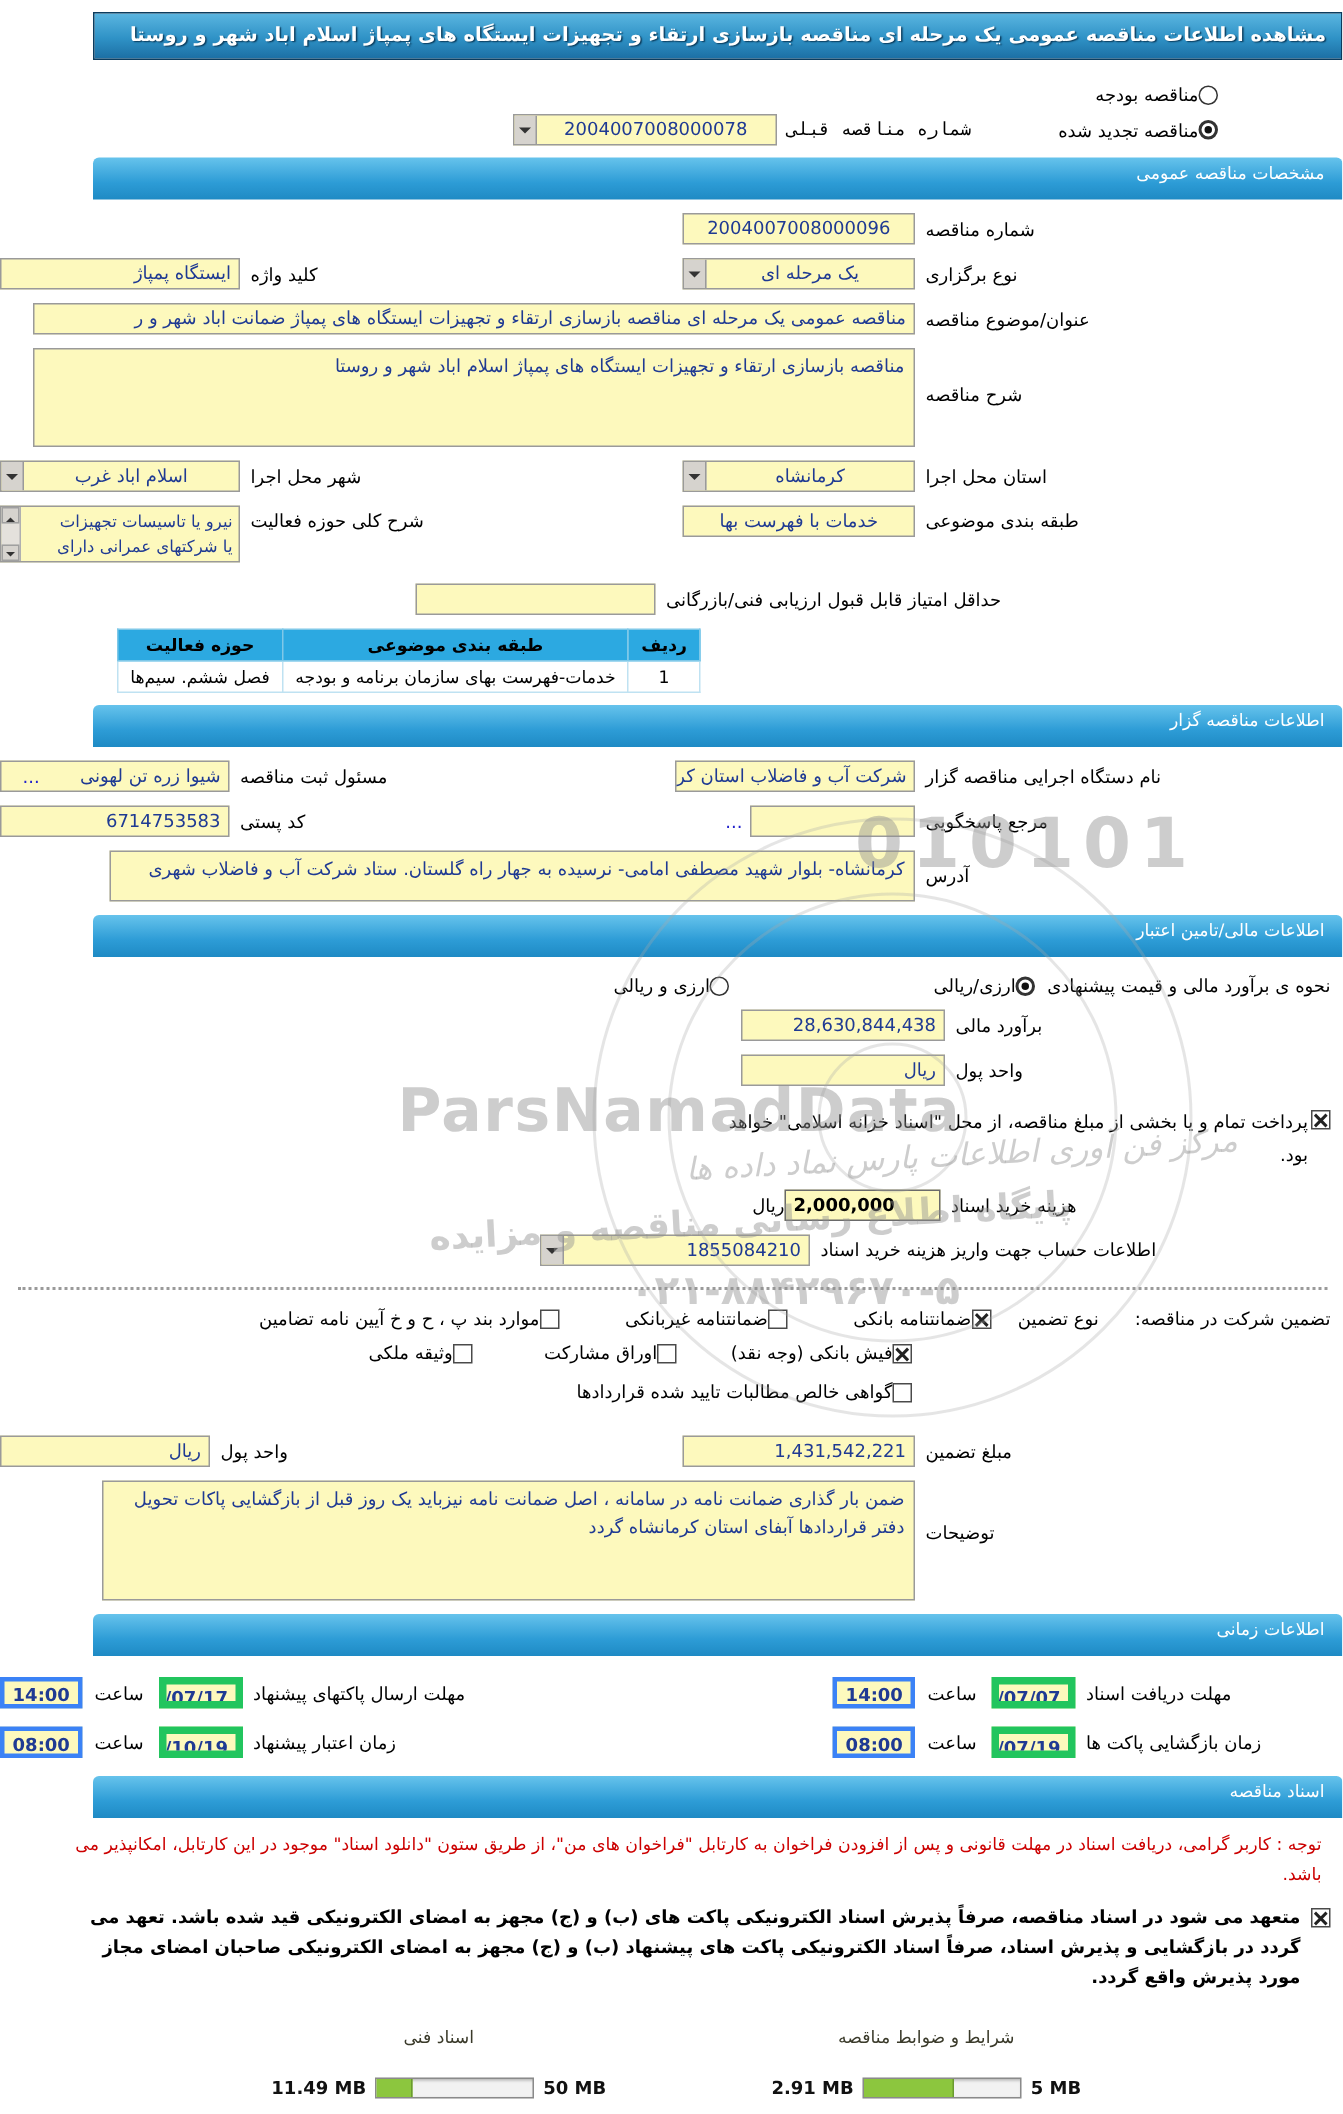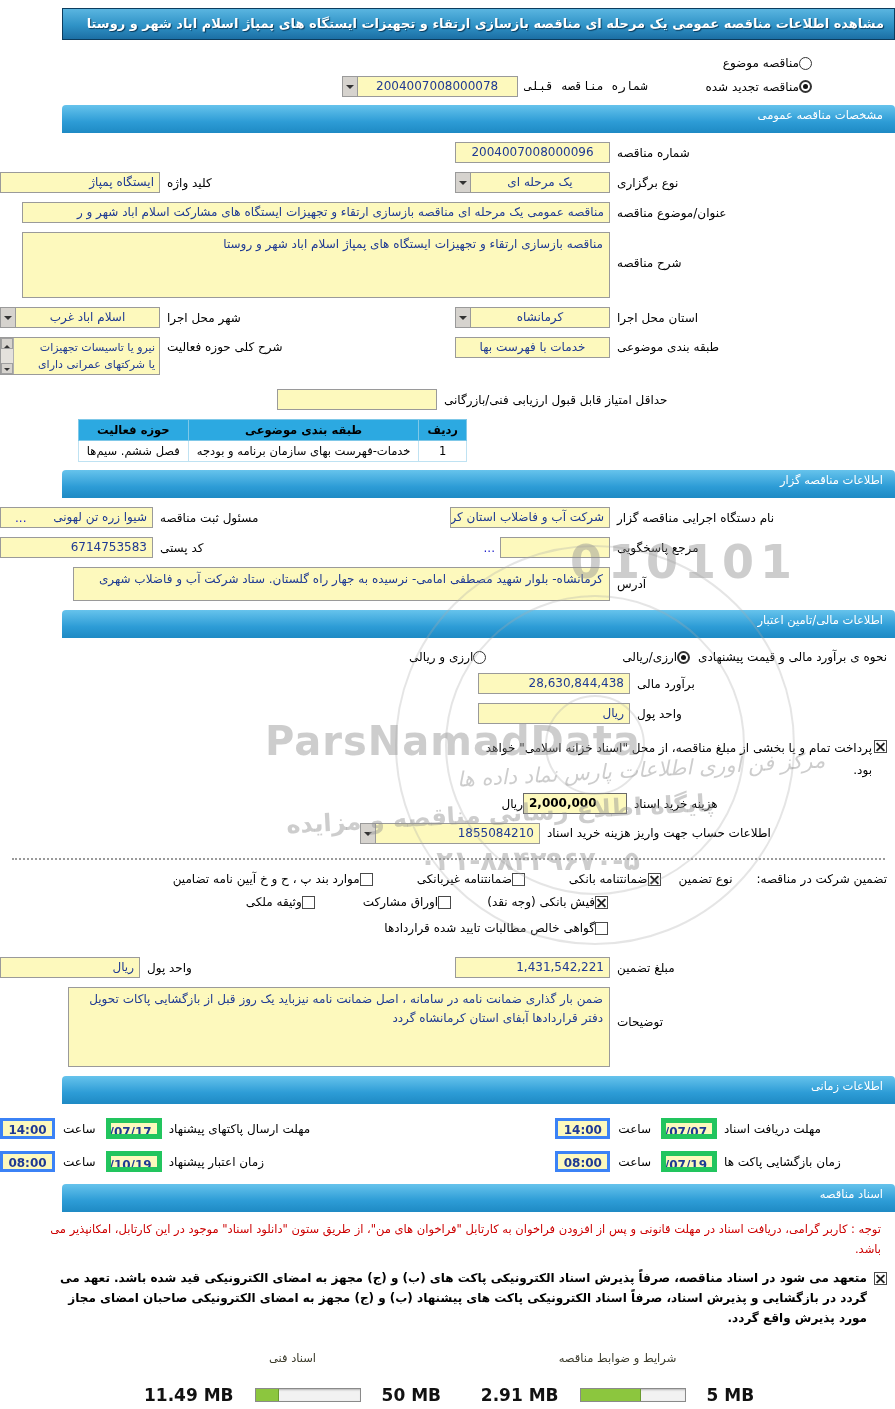--- a/index.html
+++ b/index.html
@@ -18,21 +18,21 @@
 
   
   .frow { display:flex; align-items:center; margin:9px 8px 9px 0; position:relative; }
   .frow.top { align-items:flex-start; }
   .lbl { text-align:left; padding-left:7px; color:#000; }
   .lr  { width:277px; flex:none; }
   .lm  { flex:1; }
   .fld { background:#fdf9bd; border:1px solid #9a9a9a; height:21px; line-height:19px;
          padding:0 5px; color:#1f3a93; overflow:hidden; white-space:nowrap; }
   .w155{ width:155px; flex:none; } .w160{ width:160px; flex:none; }
-  .w152{ width:152px; flex:none; } .w110{ width:110px; flex:none; }
+  .w152{ width:136px; flex:none; } .w110{ width:110px; flex:none; }
   .ctr { text-align:center; }
   .ta  { background:#fdf9bd; border:1px solid #9a9a9a; color:#1f3a93; padding:2px 6px;
          line-height:1.55; overflow:hidden; }
   .link { color:#2222cc; cursor:pointer; }
 
   
   .combo { display:flex; padding:0; }
   .combo .cv { flex:1; padding:0 5px; overflow:hidden; white-space:nowrap; }
   .combo .cbtn { width:15px; flex:none; background:#d6d3ce; border-right:1px solid #9a9a9a;
                  position:relative; cursor:pointer; }
@@ -79,22 +79,22 @@
   
   .note-red { color:#cc0000; font-size:11.5px; line-height:1.7; margin:8px 14px 4px 30px; }
   .commit { display:flex; align-items:flex-start; gap:7px; margin:10px 8px 0 40px;
             font-weight:bold; line-height:1.65; }
 
   
   .upgrid { display:grid; grid-template-columns:1fr 1fr; width:650px; margin:22px 115px 0 0;
             row-gap:38px; }
   .upl { text-align:center; color:#3a3a2a; }
   .upl .t { margin-bottom:20px; font-size:11.5px; }
-  .pbar { direction:ltr; display:flex; align-items:center; justify-content:center; gap:21px;
-          font-weight:bold; font-size:17px; color:#111; }
+  .pbar { direction:ltr; display:flex; align-items:center; justify-content:center; gap:6px;
+          font-weight:bold; font-size:12px; color:#111; }
   .track { width:106px; height:14px; border:1px solid #8a8a8a; background:#f2f2f2;
            box-shadow:inset 1px 1px 2px rgba(0,0,0,.25); }
   .fill { height:100%; background:#8cc63e; border-right:1px solid #6a9a2f; }
 
   
   .wm { position:absolute; pointer-events:none; color:rgba(145,145,145,.45); z-index:5; }
   .wm-circle { border:2px solid rgba(170,170,170,.30); border-radius:50%; }
 </style>
 </head>
 <body>
@@ -107,21 +107,21 @@
   <div class="wm" style="left:570px; top:535px; font-size:46px; font-weight:bold; letter-spacing:6px; direction:ltr;">010101</div>
   <div class="wm" style="left:265px; top:718px; font-size:40px; font-weight:bold; direction:ltr; letter-spacing:1px;">ParsNamadData</div>
   <div class="wm" style="right:70px; top:758px; font-size:21px; font-style:italic; transform:rotate(-3deg);">مرکز فن آوری اطلاعات پارس نماد داده ها</div>
   <div class="wm" style="right:180px; top:800px; font-size:24px; font-weight:bold; transform:rotate(-3deg);">پایگاه اطلاع رسانی مناقصه و مزایده</div>
   <div class="wm" style="right:255px; top:845px; font-size:27px; font-weight:bold; letter-spacing:3px;">۰۲۱-۸۸۴۲۹۶۷۰-۵</div>
 
   <div class="bar-main">مشاهده اطلاعات مناقصه عمومی یک مرحله ای مناقصه بازسازی ارتقاء و تجهیزات ایستگاه های پمپاژ اسلام اباد شهر و روستا</div>
 
   <div class="frow" style="margin:16px 83px 4px 0;">
     <span class="radio"></span>
-    <span class="gap6">مناقصه موضوع</span>
+    <span class="gap6">مناقصه بودجه</span>
   </div>
   <div class="frow" style="margin:6px 83px 8px 0;">
     <span class="radio on"></span>
     <span class="gap6">مناقصه تجدید شده</span>
     <span class="lbl" style="margin-right:52px;font-family:Liberation Mono, monospace;">شماره مناقصه قبلی</span>
     <span class="fld combo" style="width:176px;">
       <span class="cv ctr">2004007008000078</span>
       <span class="cbtn"></span>
     </span>
   </div>
@@ -138,21 +138,21 @@
     <span class="fld w155 combo">
       <span class="cv ctr">یک مرحله ای</span>
       <span class="cbtn"></span>
     </span>
     <span class="lbl lm">کلید واژه</span>
     <span class="fld w160">ایستگاه پمپاژ</span>
   </div>
 
   <div class="frow">
     <span class="lbl lr">عنوان/موضوع مناقصه</span>
-    <span class="fld" style="flex:1; margin-left:22px;">مناقصه عمومی یک مرحله ای مناقصه بازسازی ارتقاء و تجهیزات ایستگاه های مشارکت اسلام اباد شهر و ر</span>
+    <span class="fld" style="flex:1; margin-left:22px;">مناقصه عمومی یک مرحله ای مناقصه بازسازی ارتقاء و تجهیزات ایستگاه های پمپاژ ضمانت اباد شهر و ر</span>
   </div>
 
   <div class="frow top">
     <span class="lbl lr" style="padding-top:24px;">شرح مناقصه</span>
     <div class="ta" style="flex:1; height:66px; margin-left:22px;">مناقصه بازسازی ارتقاء و تجهیزات ایستگاه های پمپاژ اسلام اباد شهر و روستا</div>
   </div>
 
   <div class="frow">
     <span class="lbl lr">استان محل اجرا</span>
     <span class="fld w155 combo">

